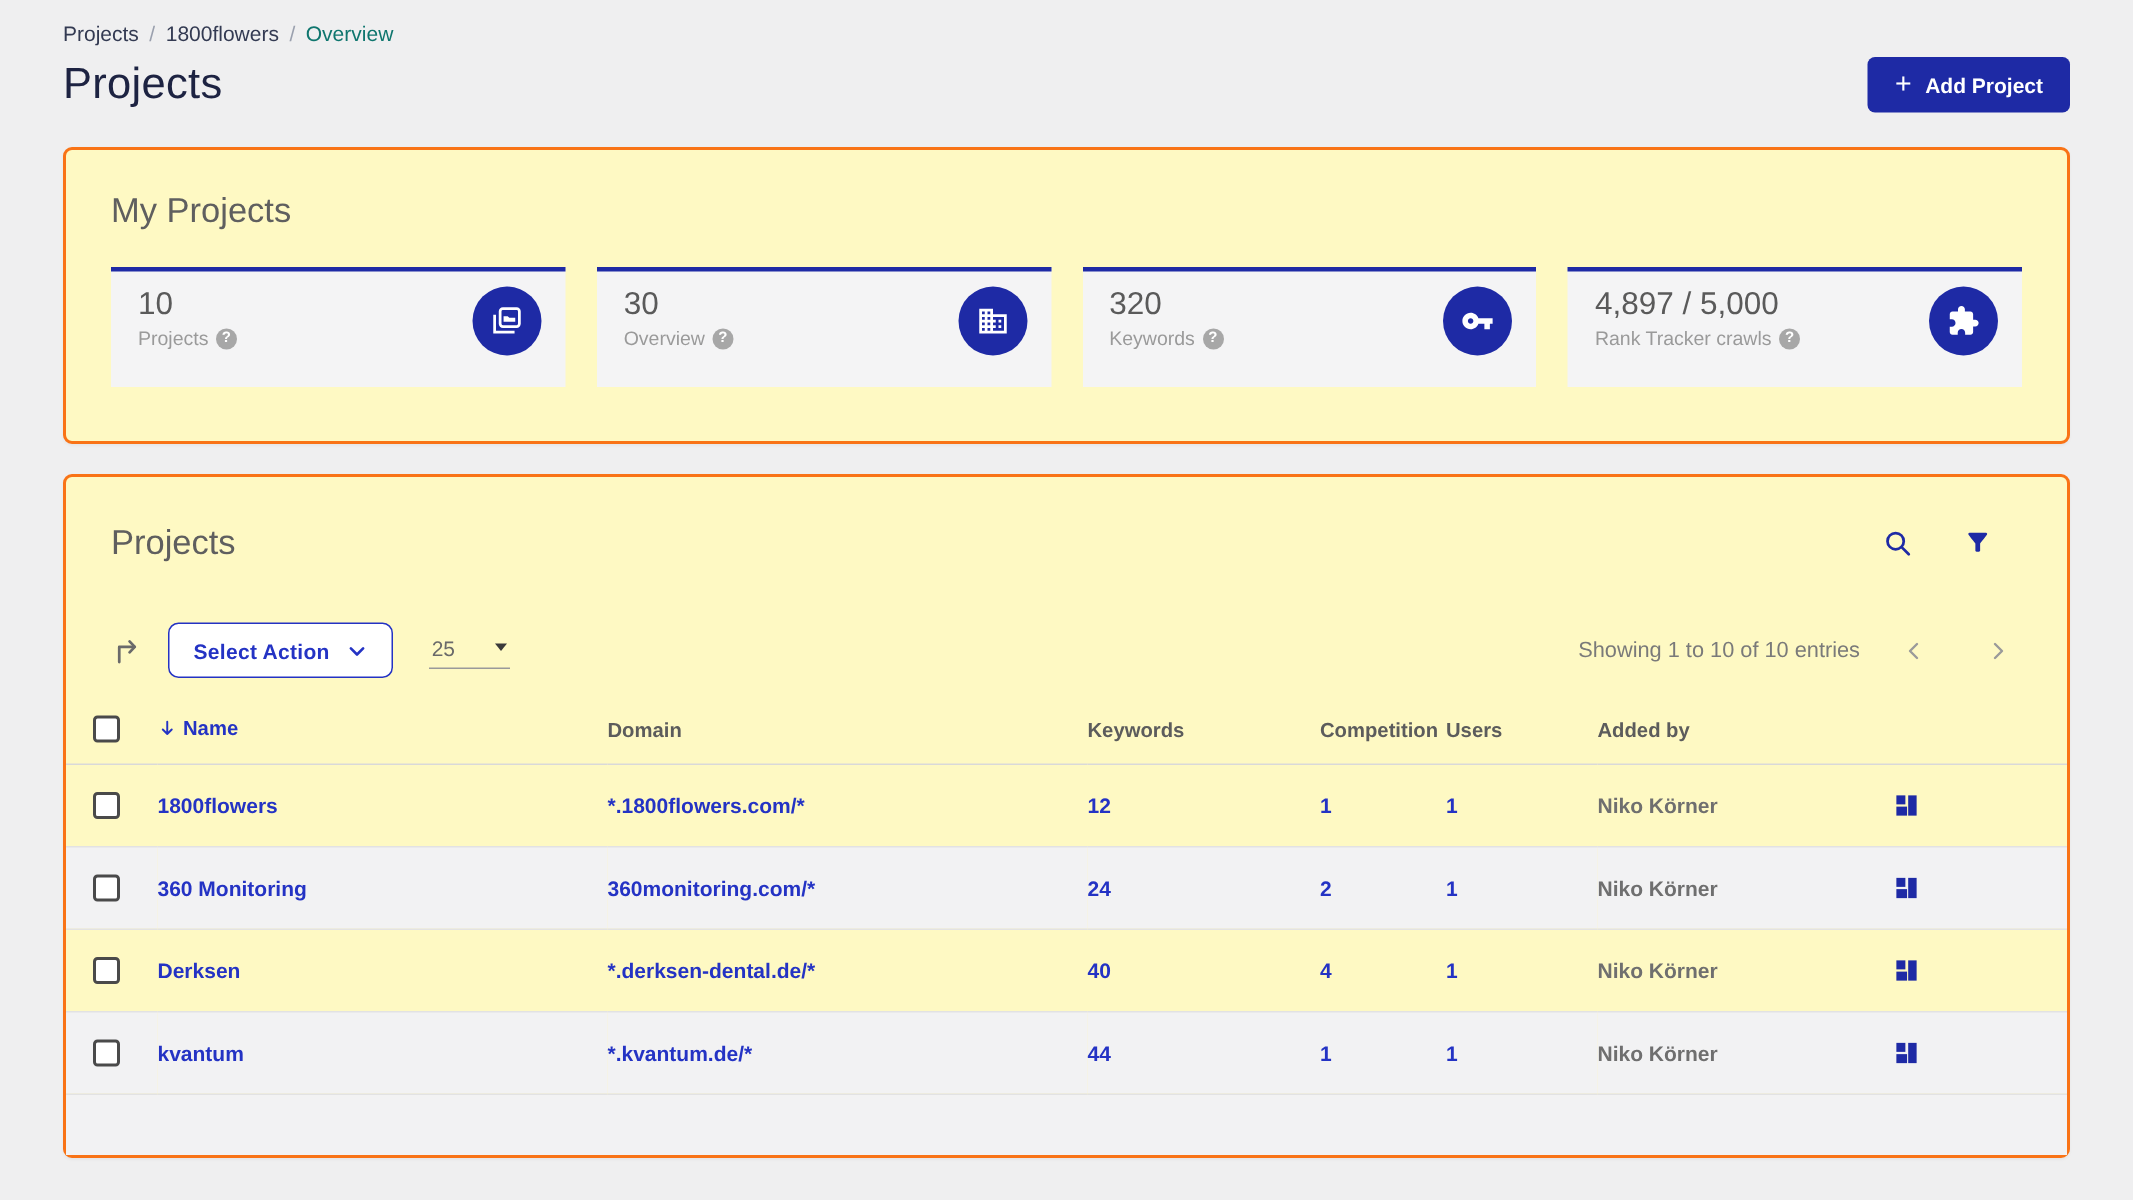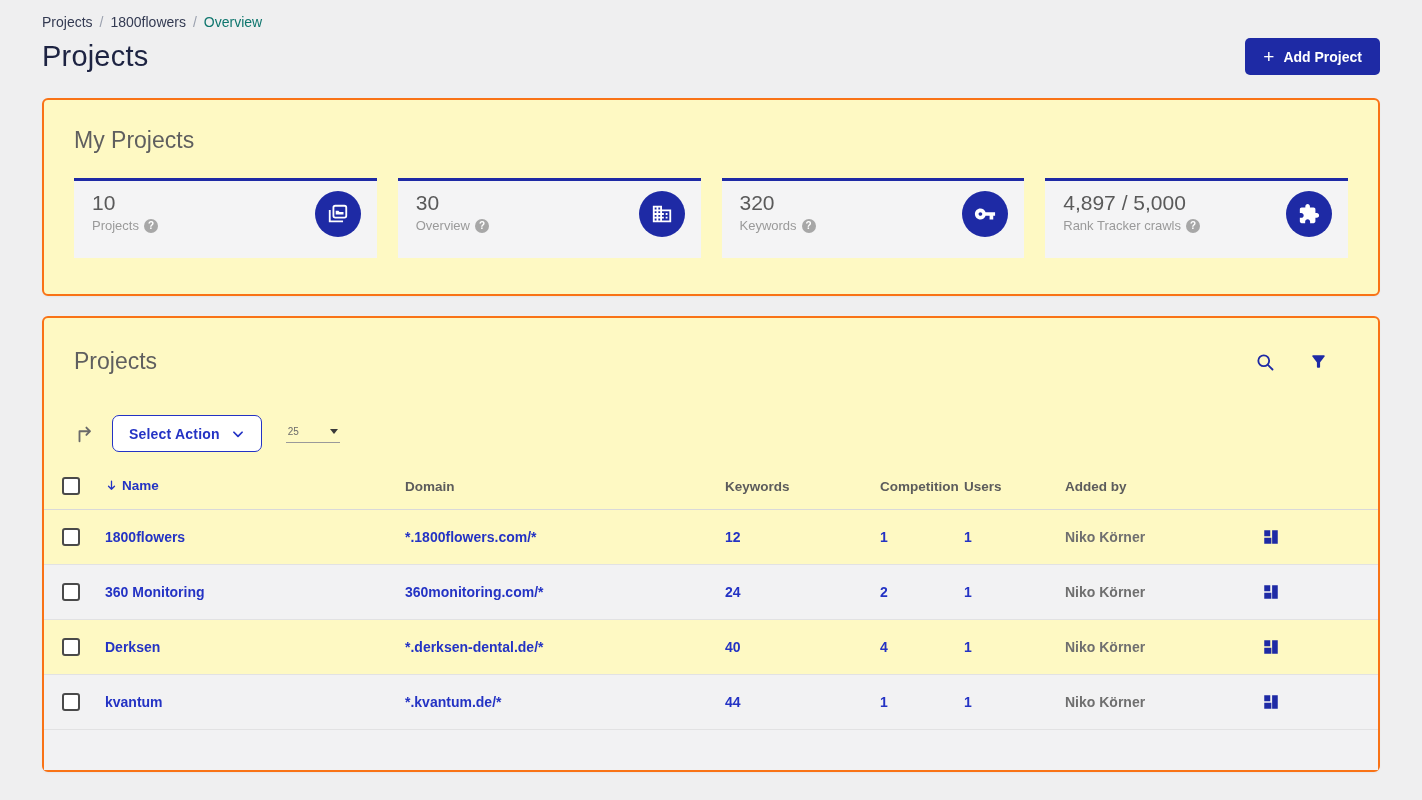--- a/index.html
+++ b/index.html
@@ -61,21 +61,21 @@
 
   .toolbar { display:flex; align-items:center; padding:40px 30px 0 30px; }
   .redirect-icon { display:flex; margin-right:16px; }
   .select-action {
     border:1px solid #2433c4; background:#fff; color:#2433c4; border-radius:7px;
     height:37px; padding:0 16px; font-size:14px; font-weight:600; letter-spacing:.2px;
     display:flex; align-items:center; gap:11px; cursor:pointer; font-family:inherit;
   }
   .page-size {
     margin-left:24px; width:54px; border-bottom:1px solid #9a9a9a; color:#6a6a6a;
-    font-size:10px; padding:2px 2px 5px 2px; display:flex; justify-content:space-between;
+    font-size:14px; padding:2px 2px 5px 2px; display:flex; justify-content:space-between;
     align-items:center; cursor:pointer;
   }
   .page-size .caret { width:0; height:0; border-left:4px solid transparent; border-right:4px solid transparent; border-top:5px solid #3a3a3a; }
   .toolbar-right { margin-left:auto; display:flex; align-items:center; }
   .showing-text { font-size:14.5px; color:#7a7a7a; }
   .pager-btn { background:none; border:none; cursor:pointer; padding:4px; display:flex; }
   .pager-prev { margin-left:24px; }
   .pager-next { margin-left:32px; margin-right:4px; }
 
   
@@ -217,20 +217,33 @@
       </span>
       <button class="select-action">
         <span>Select Action</span>
         <svg width="14" height="14" viewBox="0 0 24 24" fill="none" stroke="#2433c4" stroke-width="3" stroke-linecap="round" stroke-linejoin="round">
             <path d="M5 9l7 7 7-7"></path>
           </svg>
       </button>
       <div class="page-size">
         <span>25</span>
         <span class="caret"></span>
+      </div>
+      <div class="toolbar-right">
+        <span class="showing-text">Showing 1 to 10 of 10 entries</span>
+        <button class="pager-btn pager-prev">
+          <svg width="16" height="16" viewBox="0 0 24 24" fill="none" stroke="#9a9a9a" stroke-width="2.4" stroke-linecap="round" stroke-linejoin="round">
+              <path d="M15 5l-7 7 7 7"></path>
+            </svg>
+        </button>
+        <button class="pager-btn pager-next">
+          <svg width="16" height="16" viewBox="0 0 24 24" fill="none" stroke="#9a9a9a" stroke-width="2.4" stroke-linecap="round" stroke-linejoin="round">
+              <path d="M9 5l7 7-7 7"></path>
+            </svg>
+        </button>
       </div>
     </div>
 
     <table>
       <colgroup>
         <col class="c-check">
           <col class="c-name">
           <col class="c-domain">
           <col class="c-keywords">
         <col class="c-comp">

